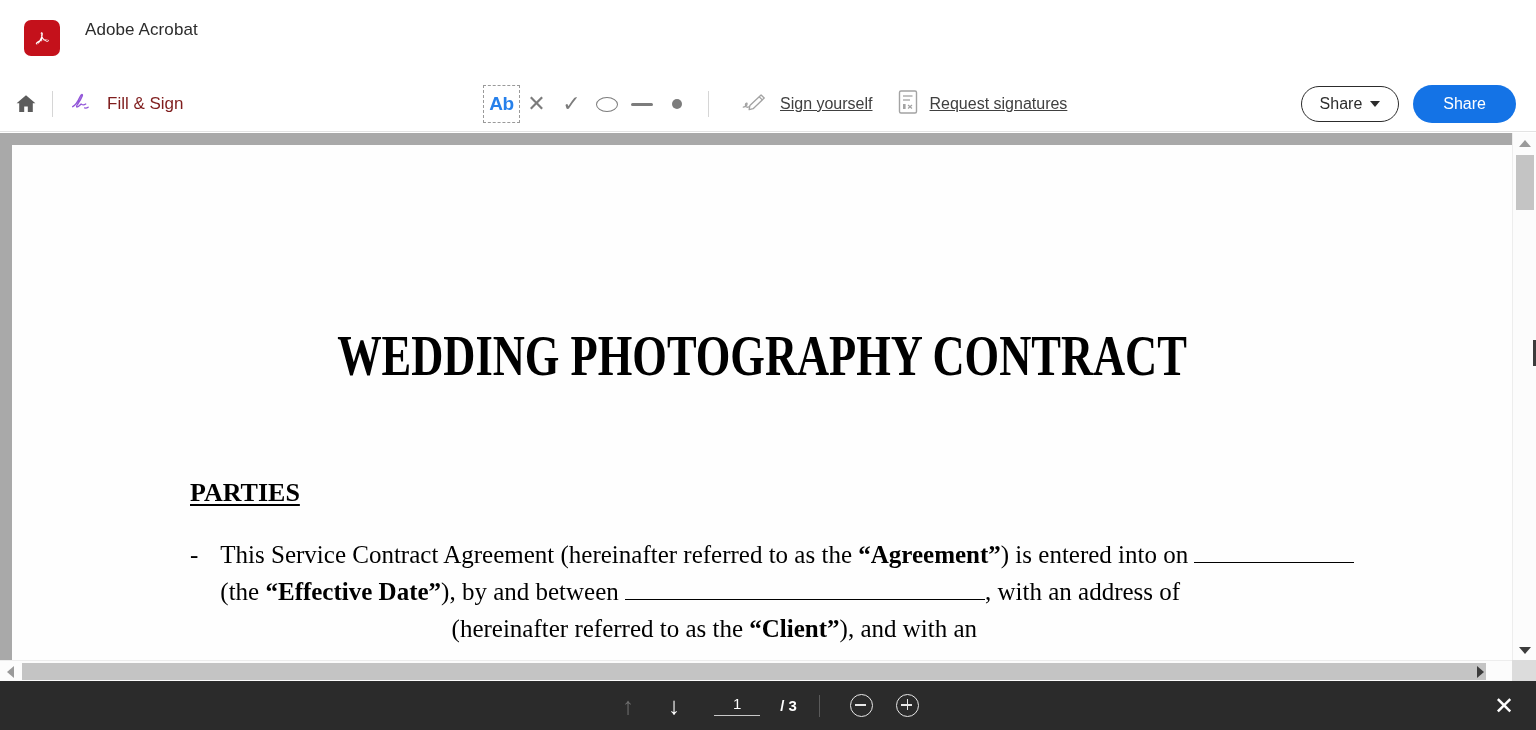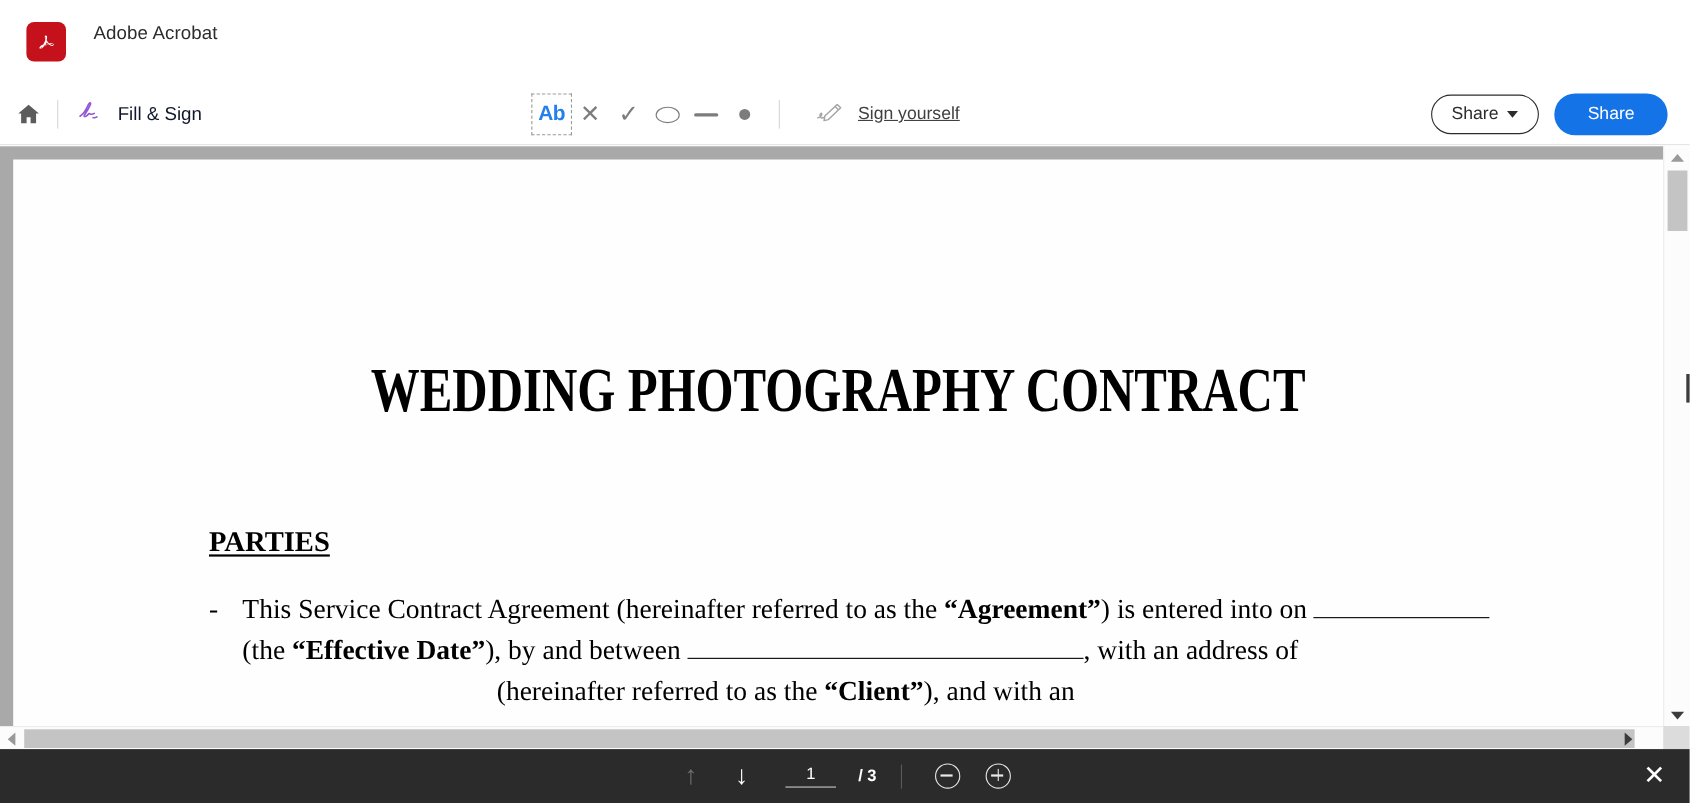--- a/index.html
+++ b/index.html
@@ -73,21 +73,21 @@
   .home-btn {
     width: 48px; height: 48px; margin-left: 2px;
     display: flex; align-items: center; justify-content: center;
     cursor: pointer;
   }
   .vsep { width: 1px; height: 26px; background: #d6d6d6; margin: 0 2px; }
   .fillsign {
     display: flex; align-items: center; gap: 12px;
     margin-left: 14px; cursor: pointer;
   }
-  .fillsign-label { font-size: 17px; color: #0f172a; }
+  .fillsign-label { font-size: 17px; color: #7f1d1d; }
 
   .tools-center {
     position: absolute; left: 484px; top: 0;
     height: 56px; display: flex; align-items: center; gap: 0;
   }
   .tool {
     width: 35px; height: 36px;
     display: flex; align-items: center; justify-content: center;
     cursor: pointer; position: relative;
   }
@@ -322,20 +322,33 @@
         <span>
           <svg width="28" height="22" viewBox="0 0 30 22" aria-hidden="true">
             <path d="M2.5 16.5c2.2-.4 4-2.2 4-3.6 0-.7-.5-1-1-.6-.8.6-1 2.4-.3 3.4.6.9 2 1.1 3.4.4" fill="none" stroke="#a3a3a3" stroke-width="1.4" stroke-linecap="round"></path>
             <path d="M9.5 14.8 21.5 3.4l3.4 3.3L13 18.2l-4.3 1z" fill="none" stroke="#a3a3a3" stroke-width="1.4" stroke-linejoin="round"></path>
             <path d="M19.4 5.4 22.8 8.7" fill="none" stroke="#a3a3a3" stroke-width="1.3"></path>
           </svg>
         </span>
         <span class="sign-label">Sign yourself</span>
       </div>
 
+      <div class="sign-item">
+        <span>
+          <svg width="22" height="26" viewBox="0 0 22 26" aria-hidden="true">
+            <rect x="2.5" y="2" width="17" height="22" rx="1.5" fill="none" stroke="#a3a3a3" stroke-width="1.4"></rect>
+            <line x1="6" y1="7" x2="15.5" y2="7" stroke="#a3a3a3" stroke-width="1.3"></line>
+            <line x1="6" y1="11" x2="13" y2="11" stroke="#a3a3a3" stroke-width="1.3"></line>
+            <rect x="6" y="15" width="2.6" height="5" fill="#a3a3a3"></rect>
+            <path d="M11 19.5 15 16" stroke="#a3a3a3" stroke-width="1.2"></path>
+            <path d="M11 16 15 19.5" stroke="#a3a3a3" stroke-width="1.2"></path>
+          </svg>
+        </span>
+        <span class="sign-label">Request signatures</span>
+      </div>
     </div>
   </div>
 
   <div class="toolbar-right">
     <button class="btn-share">
       <span>Share</span>
       <span class="caret-down"></span>
     </button>
     <button class="btn-close">Share</button>
   </div>

